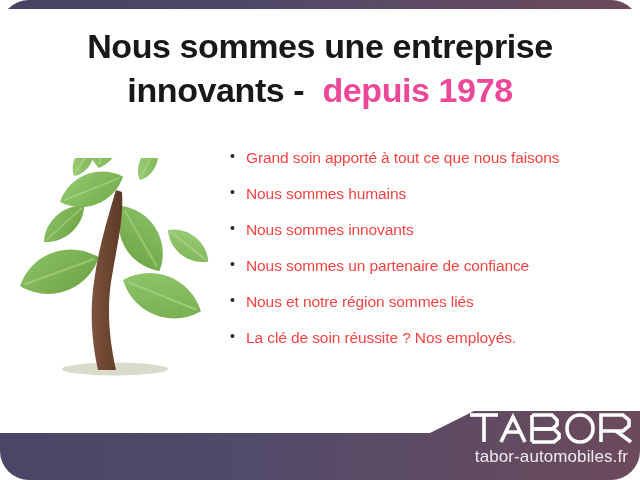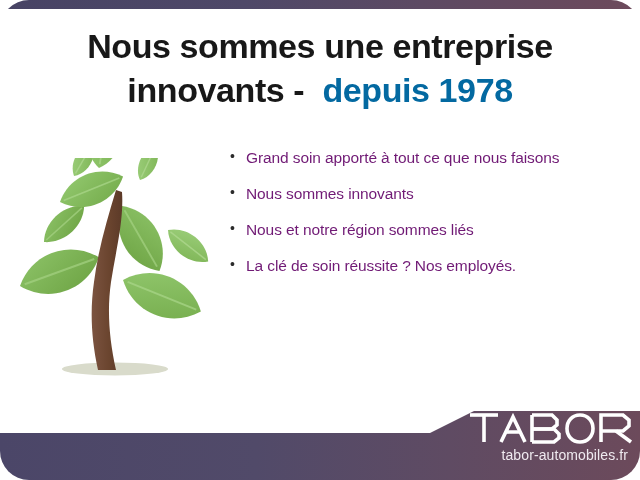--- a/index.html
+++ b/index.html
@@ -47,37 +47,37 @@
   }
   .heading-line {
     display: block;
     font-size: 34px;
     font-weight: bold;
     color: #181818;
     white-space: nowrap;
   }
   .heading-line.second { margin-top: 4px; }
   .accent-year {
-    color: #0369a1;
+    color: #ec4899;
     font-weight: bold;
   }
 
   
   .bullet-list {
     position: absolute;
     left: 228px;
     top: 150px;
     width: 400px;
     list-style: none;
   }
   .bullet-item {
     position: relative;
     padding-left: 18px;
     font-size: 15.5px;
-    color: #701a75;
+    color: #ef4444;
     line-height: 1;
     margin-bottom: 20.5px;
     white-space: nowrap;
     letter-spacing: -0.1px;
   }
   .bullet-item::before {
     content: "\2022";
     position: absolute;
     left: 2px;
     top: -1px;
@@ -118,42 +118,44 @@
     width: 160px;
     text-align: right;
   }
   .logo-wordmark {
     display: block;
     height: 34px;
   }
   .logo-tagline {
     display: block;
     margin-top: 2px;
-    font-size: 14px;
+    font-size: 17px;
     color: #efeaf0;
     letter-spacing: 0.1px;
     white-space: nowrap;
     text-align: right;
   }
 </style>
 </head>
 <body>
 
 <div id="slide">
 
   <div class="top-bar"></div>
 
   <div class="heading">
     <span class="heading-line">Nous sommes une entreprise</span>
     <span class="heading-line second"><span>innovants -</span><span>&nbsp;&nbsp;</span><span class="accent-year">depuis 1978</span></span>
   </div>
 
   <ul class="bullet-list">
     <li class="bullet-item">Grand soin apporté à tout ce que nous faisons</li>
+    <li class="bullet-item">Nous sommes humains</li>
     <li class="bullet-item">Nous sommes innovants</li>
+    <li class="bullet-item">Nous sommes un partenaire de confiance</li>
     <li class="bullet-item">Nous et notre région sommes liés</li>
     <li class="bullet-item">La clé de soin réussite ? Nos employés.</li>
   </ul>
 
   <div class="tree-art">
     <svg width="210" height="225" viewBox="0 0 210 225" xmlns="http://www.w3.org/2000/svg">
       <defs>
         <linearGradient id="lf1" x1="0" y1="0" x2="1" y2="1">
           <stop offset="0%" stop-color="#93c96f"></stop>
           <stop offset="100%" stop-color="#74ab4b"></stop>

